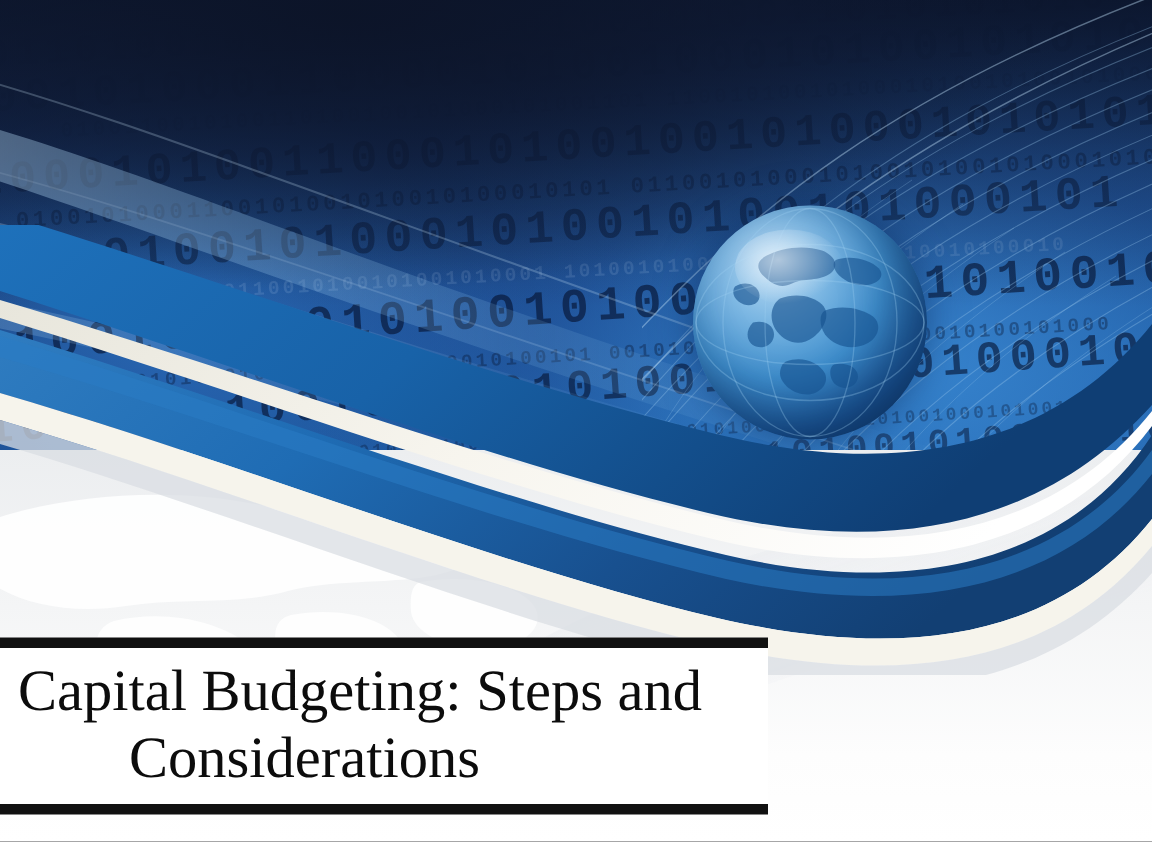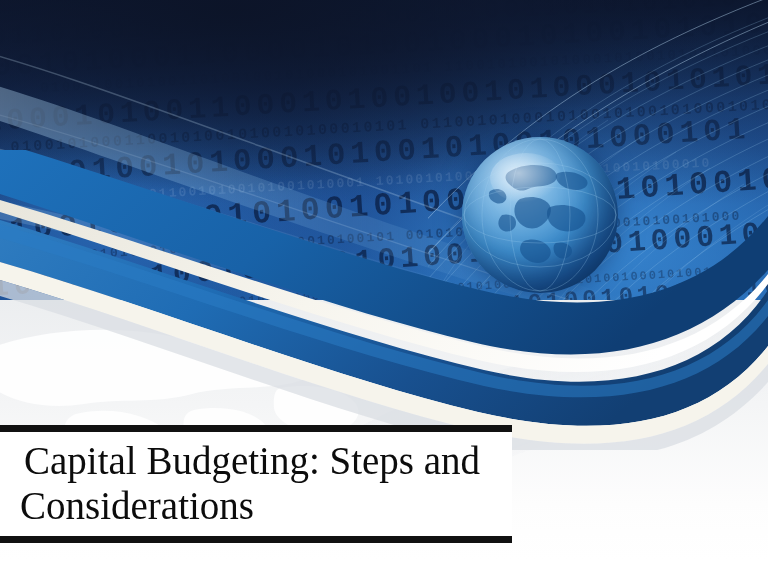--- a/index.html
+++ b/index.html
@@ -84,25 +84,25 @@
     padding-bottom:2px;
   }
   .rule{height:7px;background:#111111;width:100%;}
   .rule.bottom{height:7px;}
   .title-text{
     color:#0c0c0c;
     font-family:"Liberation Serif","DejaVu Serif",serif;
     font-size:39px;
     line-height:45px;
     text-align:center;
-    padding:6px 4px 8px 20px;
+    padding:6px 4px 8px 8px;
     font-weight:400;
   }
   .title-line1{display:block;text-align:left;padding-left:4px;}
-  .title-line2{display:block;text-align:left;padding-right:110px;}
+  .title-line2{display:block;text-align:center;padding-right:110px;}
 </style>
 </head>
 <body>
 
 <div class="slide">
 
   <div class="banner">
 
     <div id="bit-layer">
         <div class="bits faint" style="top: 2px; left: -10px; font-size: 26px; opacity: 0.55; transform: rotate(-3deg);">01101001011000101001001010011010101010 110001010011000101001001010001010101</div>

